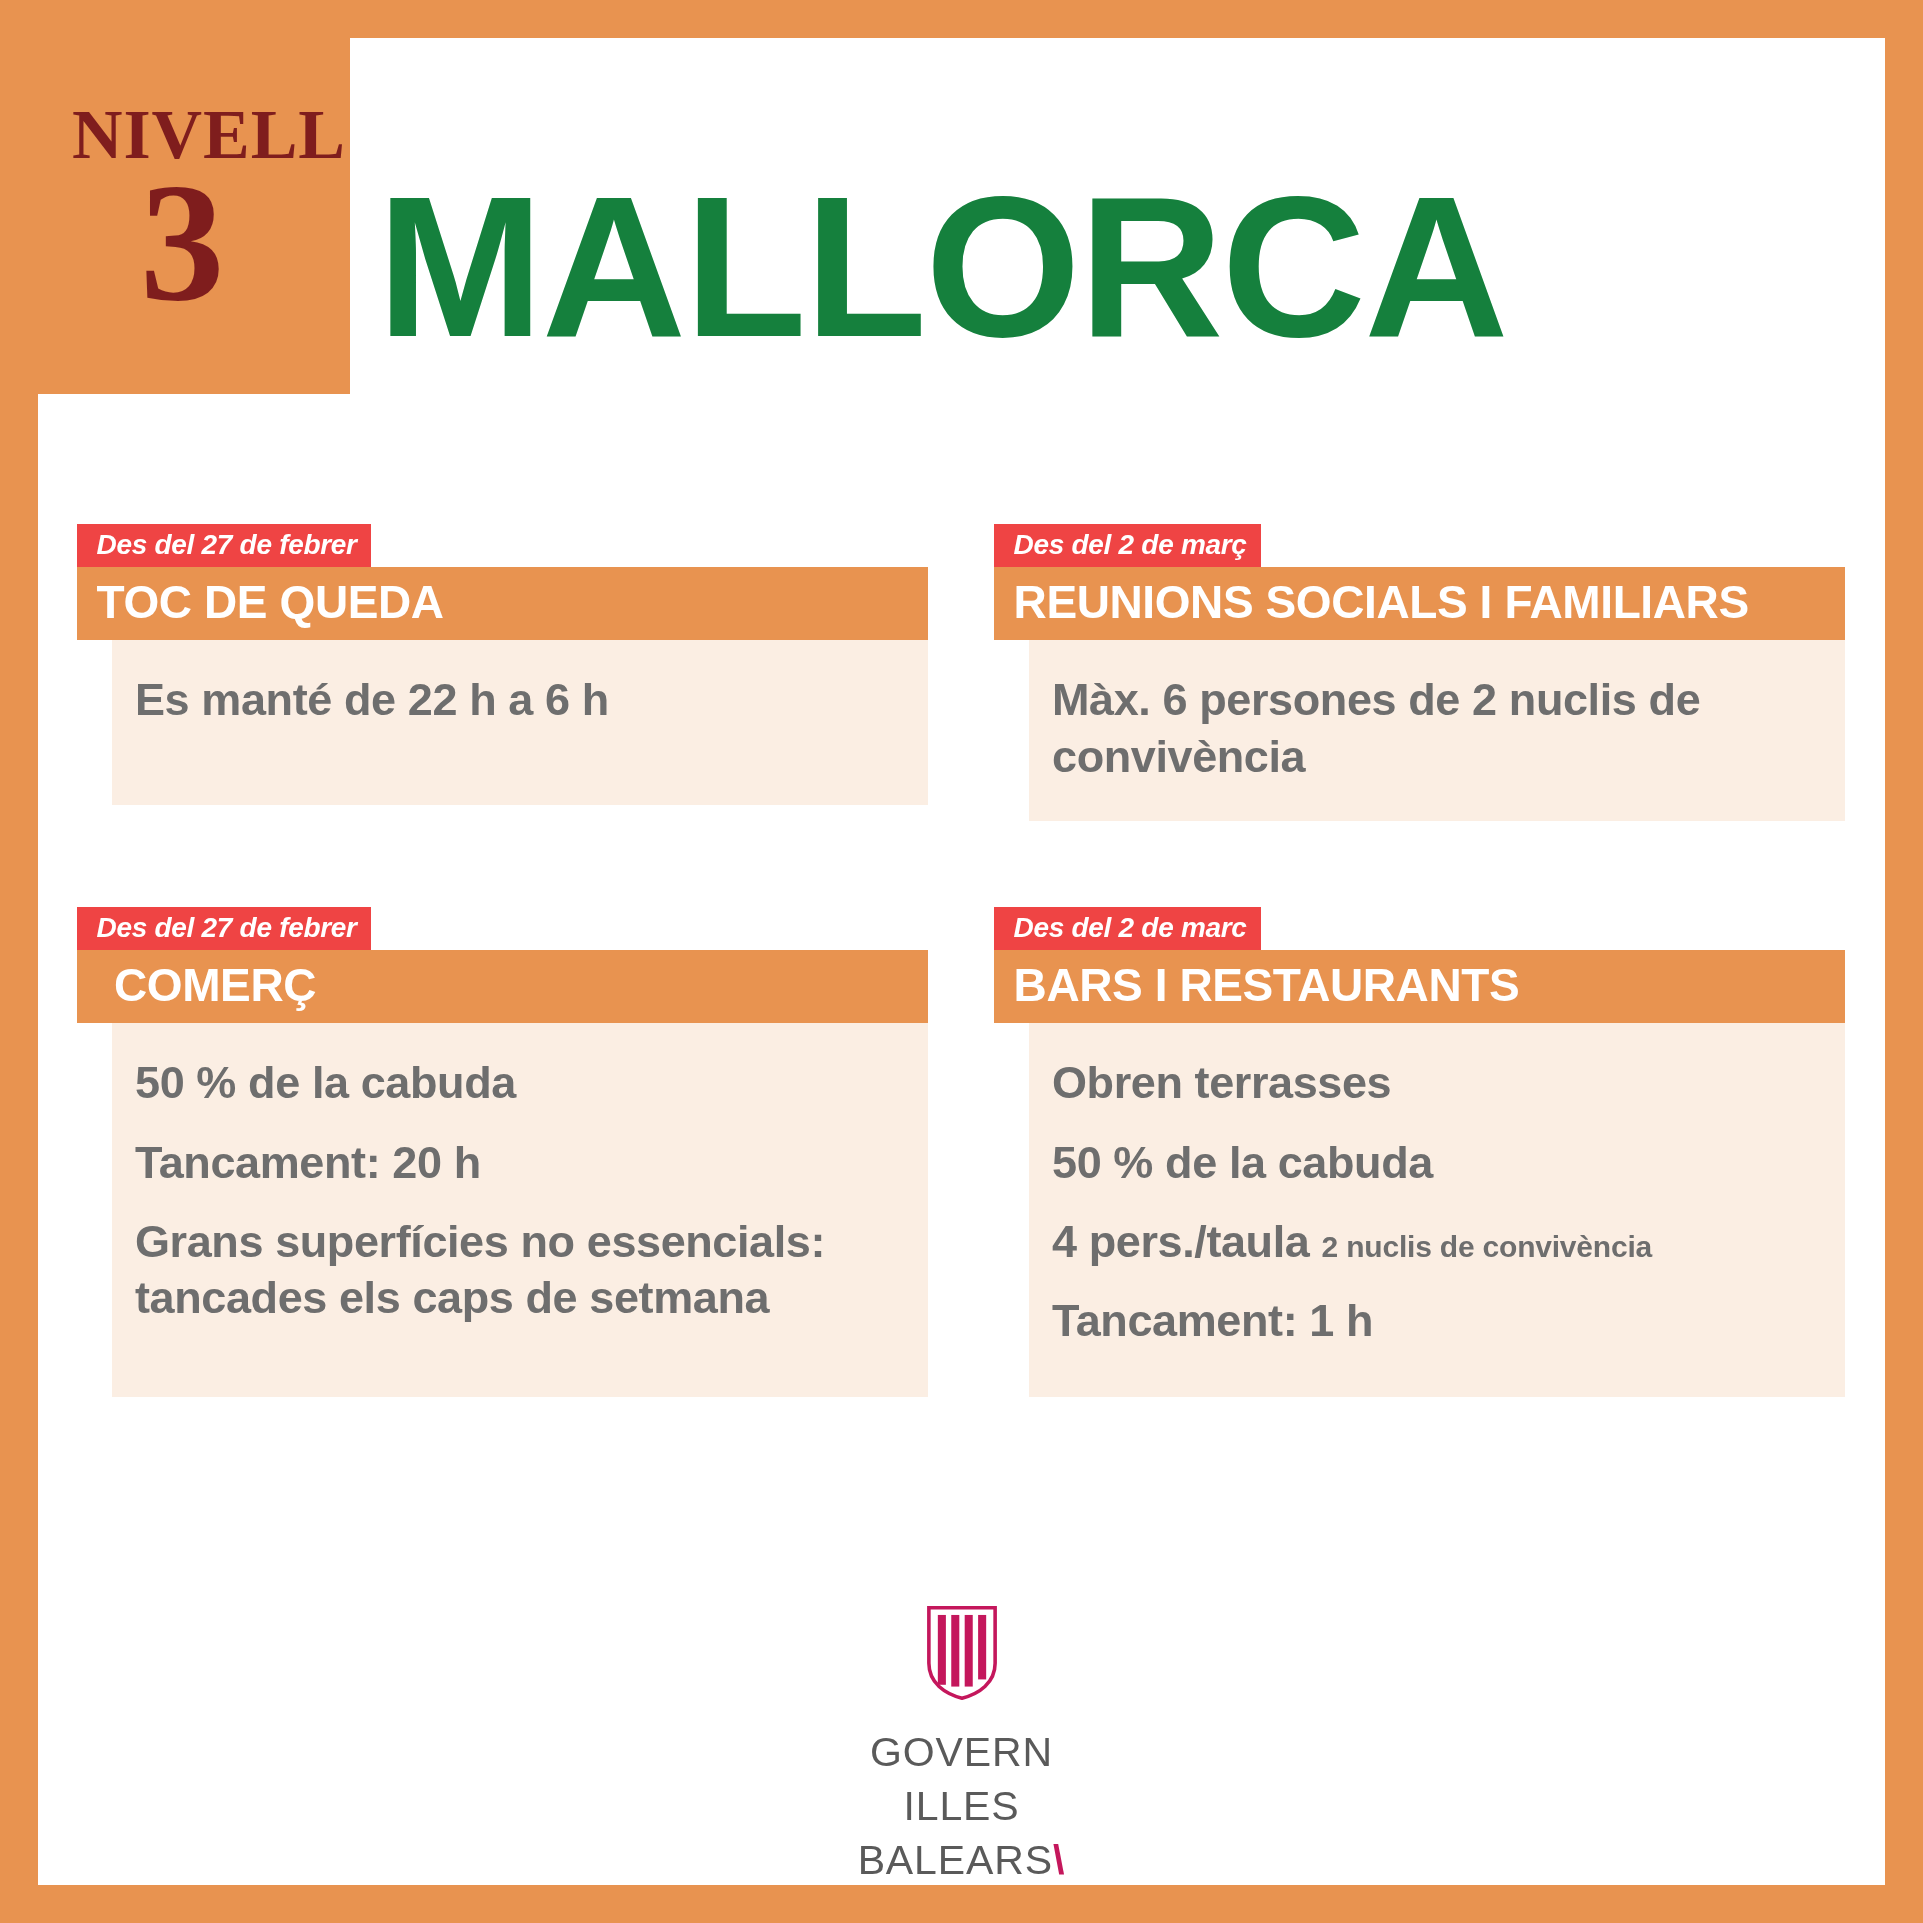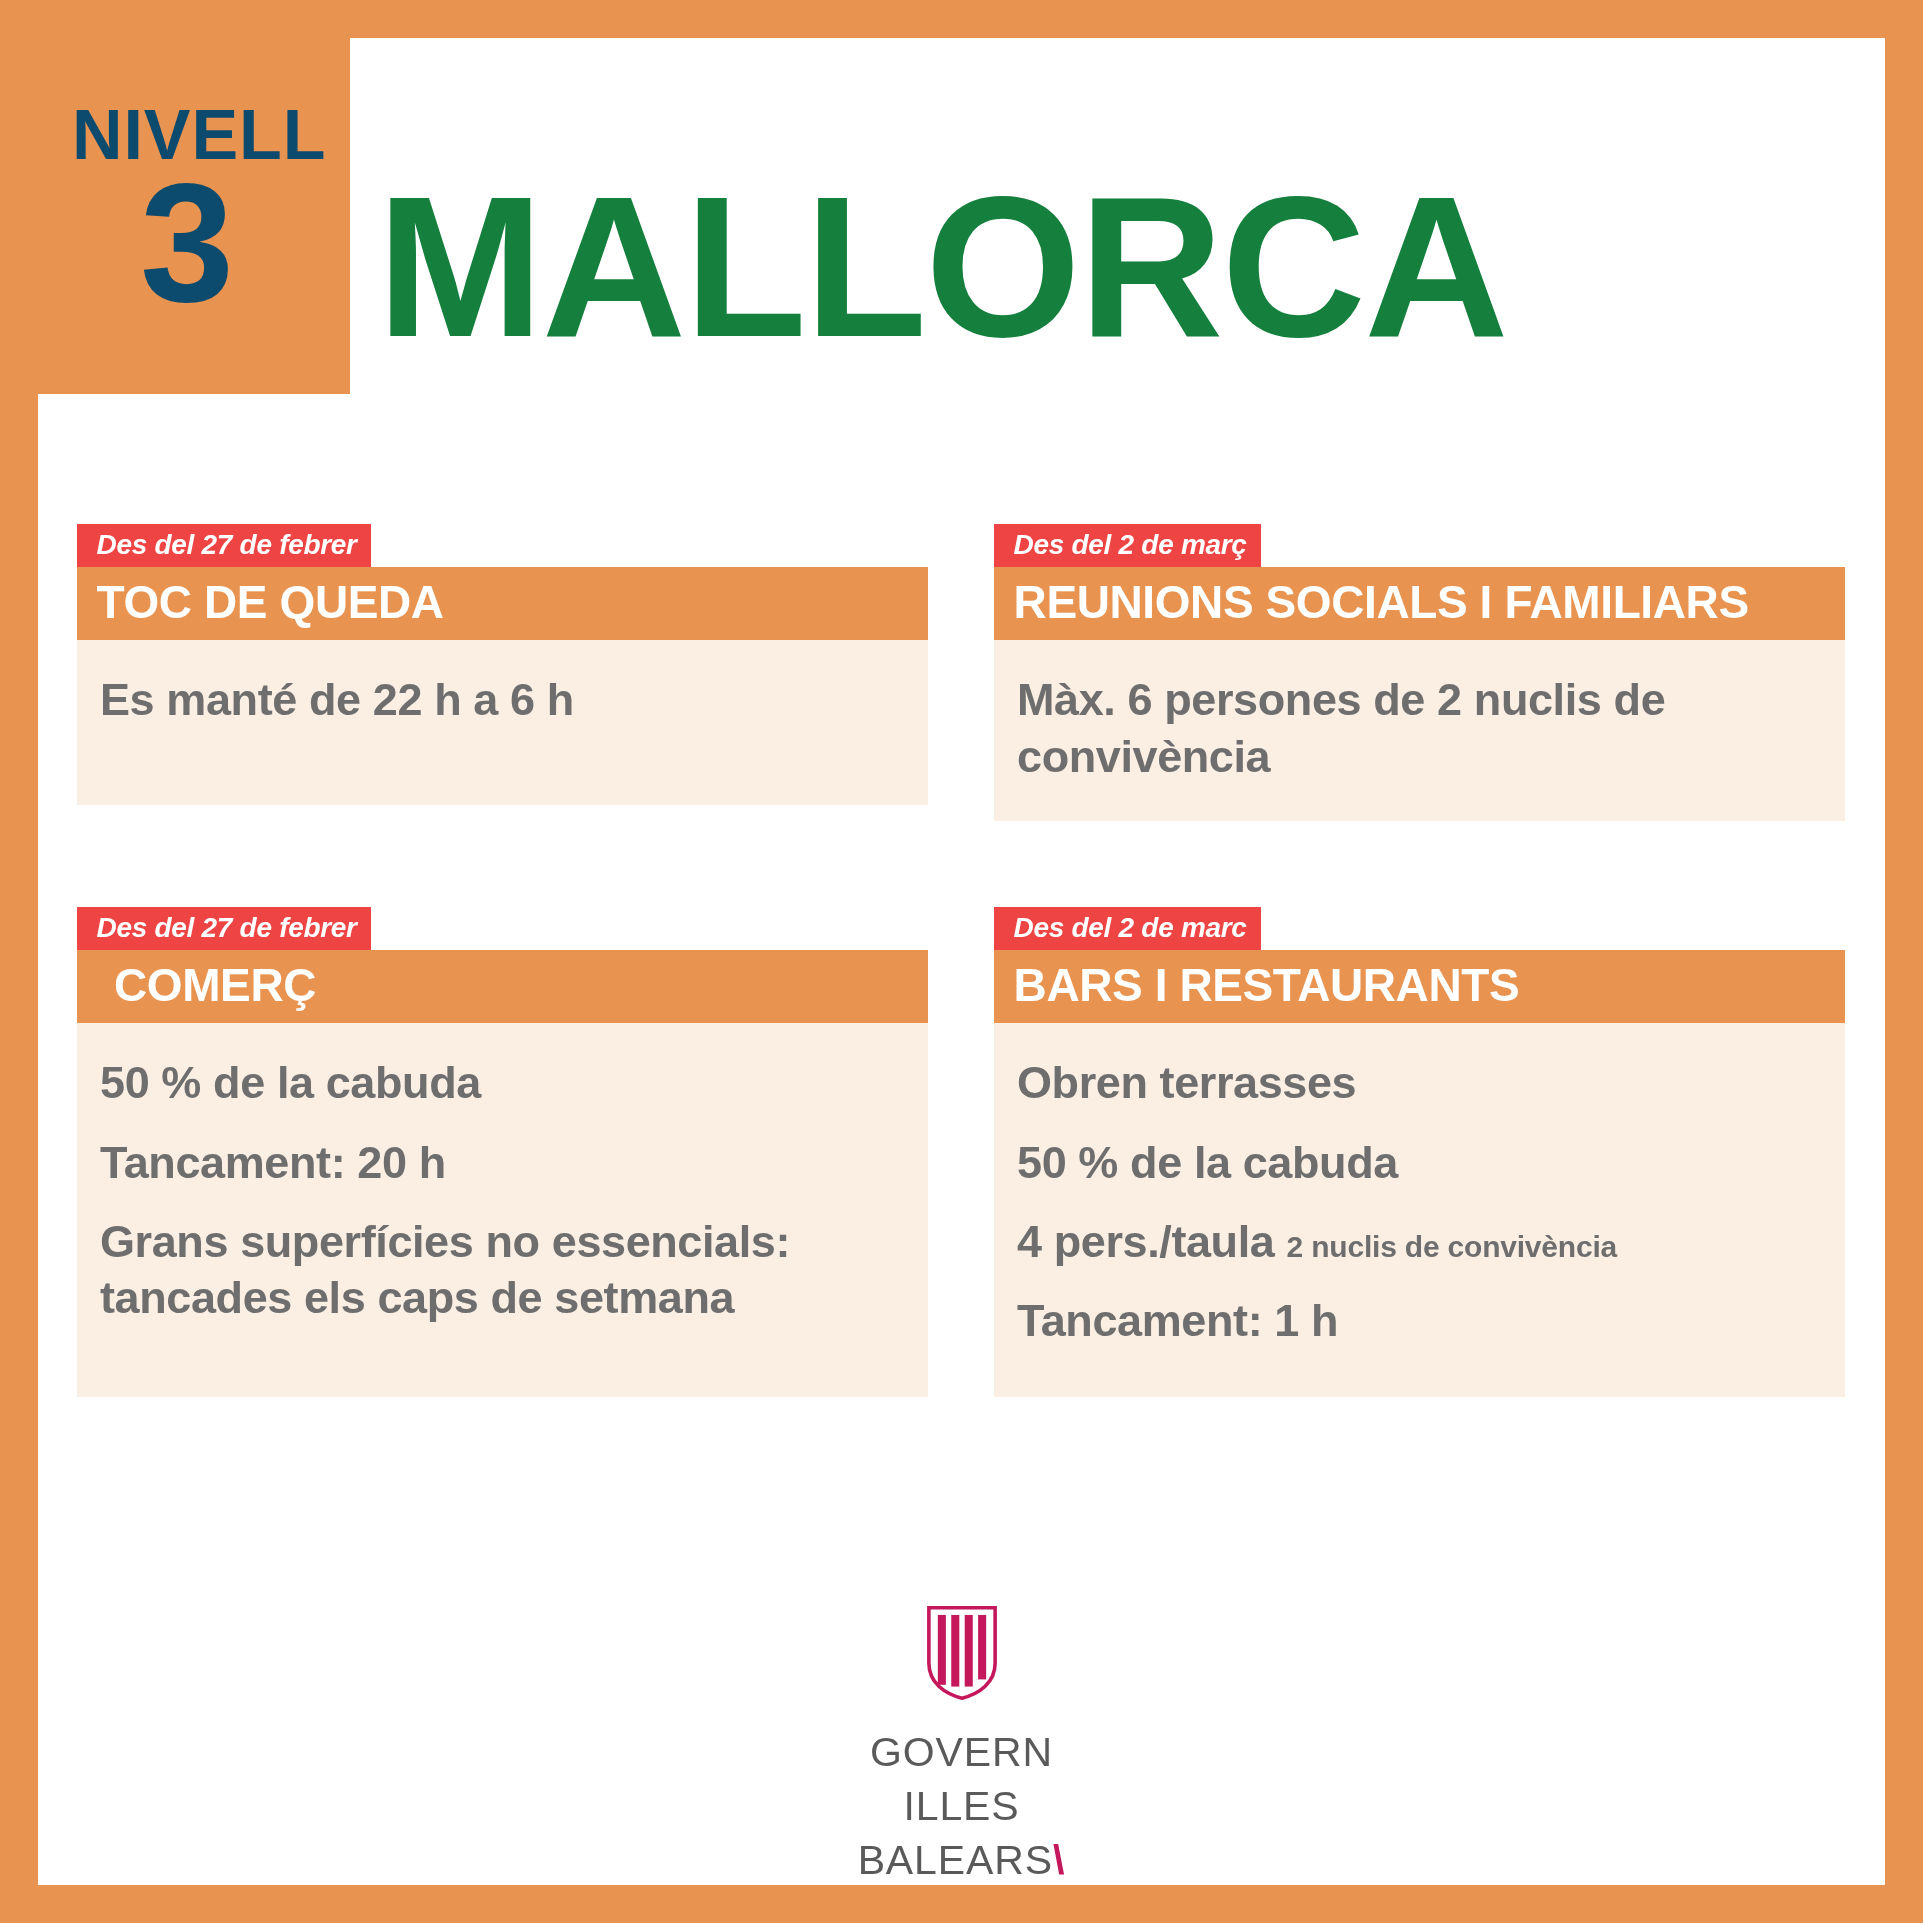--- a/index.html
+++ b/index.html
@@ -32,22 +32,23 @@
   }
 
   
   .nivell-badge {
     position: absolute;
     left: 0px;
     top: 0px;
     width: 312px;
     height: 356px;
     background: #e89350;
-    color: #0c4a6e;
+    color: #7f1d1d;
     z-index: 3;
+    font-family: Liberation Serif, serif;
   }
   .nivell-word {
     position: absolute;
     left: 34px;
     top: 62px;
     font-size: 70px;
     font-weight: bold;
     letter-spacing: 0.9px;
     line-height: 1;
   }
@@ -110,20 +111,21 @@
   }
   .card.c2 .card-title,
   .card.c4 .card-title { width: 100%; box-sizing: border-box; }
   .card.c1 .card-title { width: 100%; box-sizing: border-box; }
   .card.c3 .card-title { width: 100%; box-sizing: border-box; padding-left: 37px; }
 
   .card-body {
     background: #fbeee3;
     padding: 32px 27px 36px 23px;
     box-sizing: border-box;
+    margin-left: 35px;
   }
   .card.c1 .card-body { min-height: 165px; }
   .card.c2 .card-body { min-height: 165px; }
   .card.c3 .card-body { min-height: 374px; }
   .card.c4 .card-body { min-height: 374px; }
 
   .body-line {
     color: #6e6e6e;
     font-size: 45px;
     font-weight: bold;

